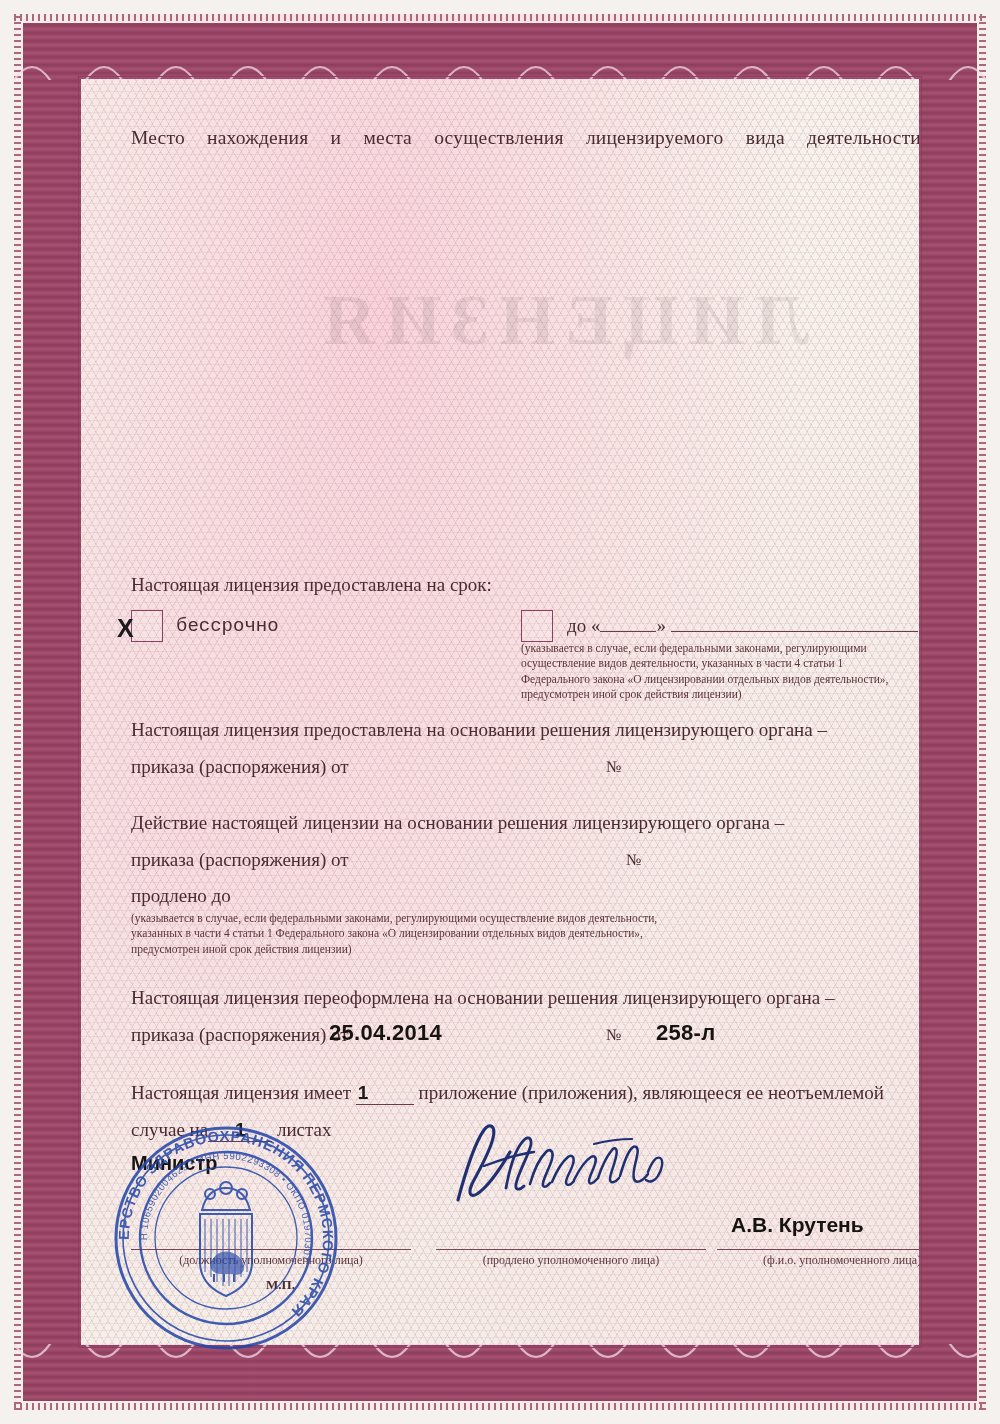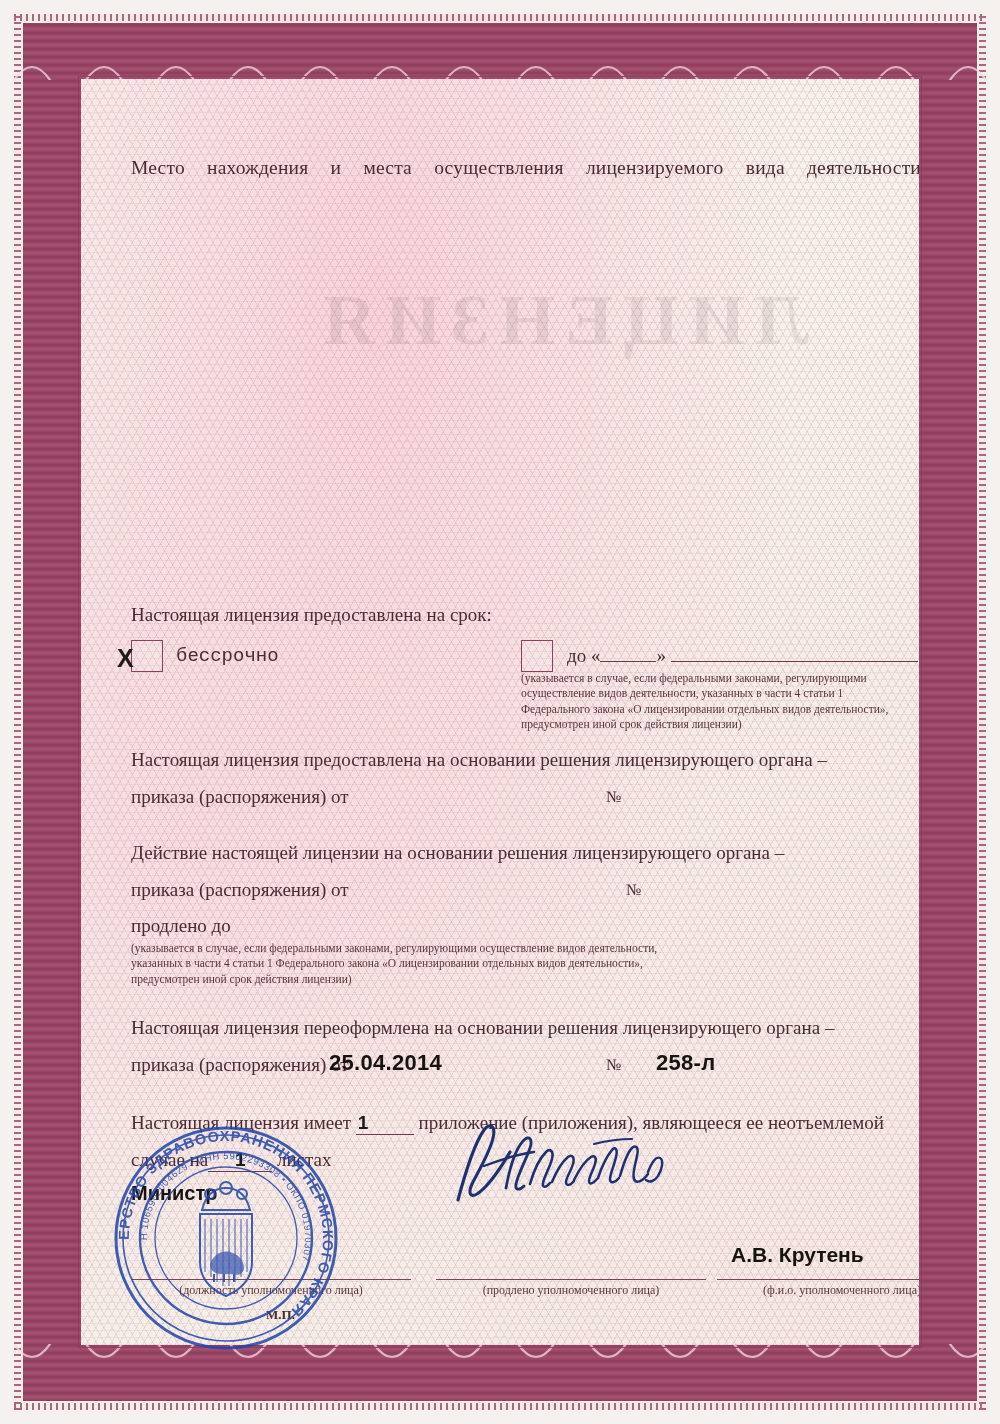--- a/index.html
+++ b/index.html
@@ -93,21 +93,21 @@
   .ghost{
     position:absolute;left:150px;top:200px;width:660px;height:230px;
     opacity:.085;pointer-events:none;transform:scaleX(-1);
     color:#3a2a32;
   }
   .ghost .g1{font-size:72px;font-weight:bold;letter-spacing:10px;text-align:center;}
   .ghost .g2{font-size:22px;text-align:center;margin-top:26px;letter-spacing:4px;}
   .ghost .g3{font-size:16px;text-align:center;margin-top:40px;letter-spacing:2px;}
 
   
-  .content{position:absolute;left:0;top:0;right:0;bottom:0;padding:4px;margin-top:30px;}
+  .content{position:absolute;left:0;top:0;right:0;bottom:0;padding:4px;}
 
   .hdr{
     position:absolute;left:50px;top:48px;width:790px;
     font-size:19.5px;color:#4a2b33;
     text-align:justify;text-align-last:justify;
     letter-spacing:.2px;
   }
   .hdrsub{
     position:absolute;left:50px;top:74px;width:800px;
     font-size:11.5px;line-height:1.32;color:#5a343c;

